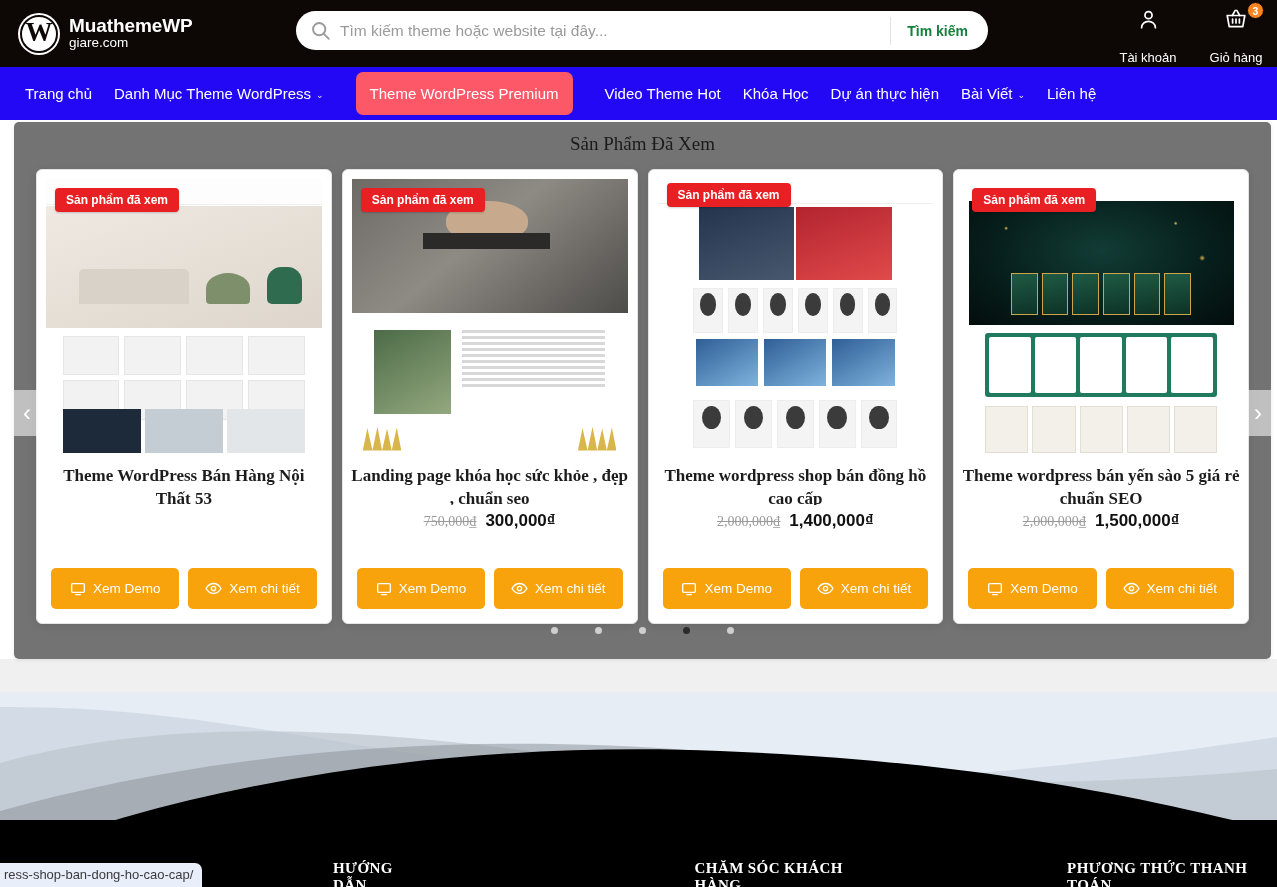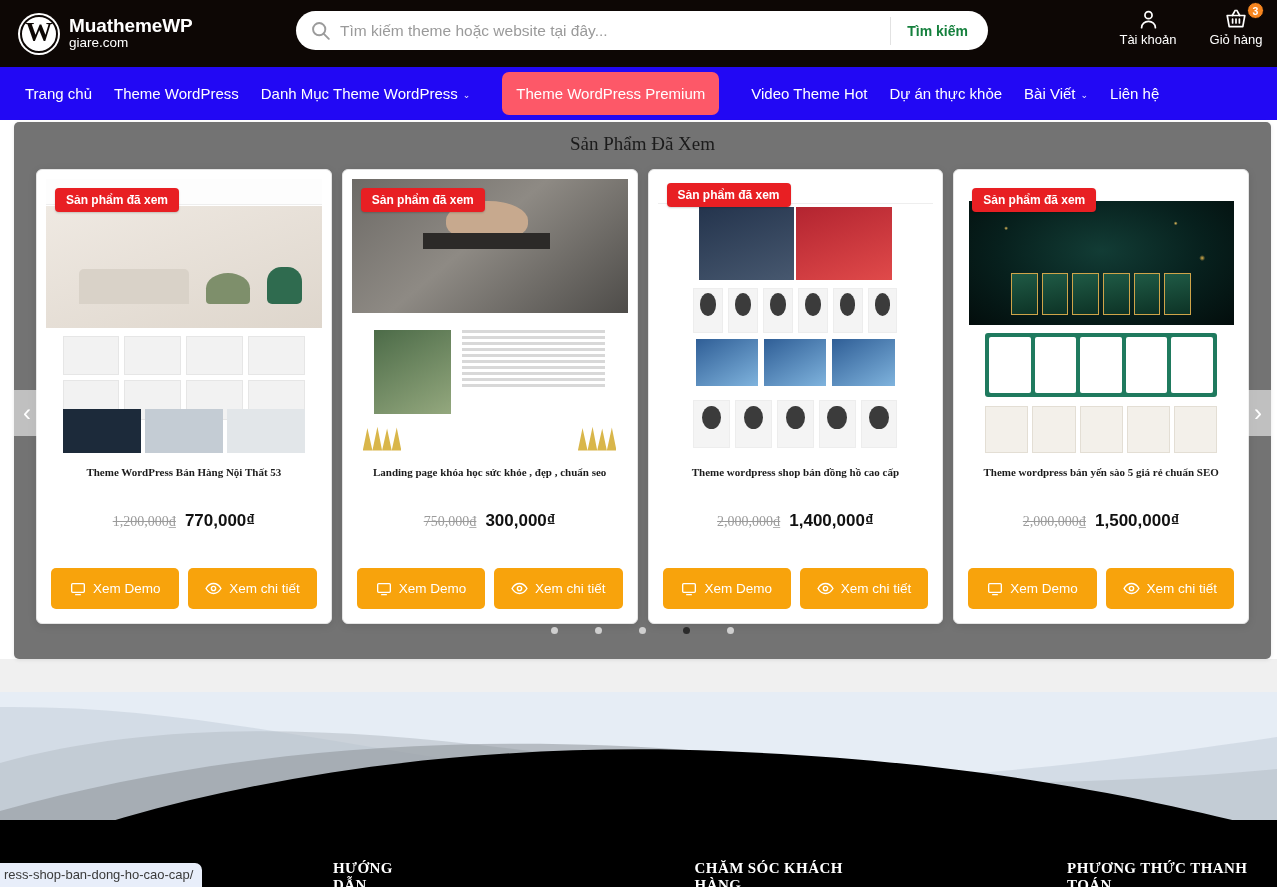--- a/index.html
+++ b/index.html
@@ -63,21 +63,21 @@
   .acct-group {
     position: absolute; right: 10px; top: 6px;
     display: flex; align-items: flex-start; gap: 26px;
   }
   .acct-item {
     display: flex; flex-direction: column; align-items: center;
     cursor: pointer; position: relative; width: 62px;
   }
   .acct-item .ic { height: 26px; display: flex; align-items: center; color:#fff; }
   .acct-item .lbl {
-    color: #ffffff; font-size: 13px; margin-top: 0; white-space: nowrap;
+    color: #ffffff; font-size: 13px; margin-top: 18px; white-space: nowrap;
   }
   .cart-badge {
     position: absolute; right: 3px; top: -4px;
     min-width: 17px; height: 17px; border-radius: 50%;
     background: #f6851f; color: #fff; font-size: 10.5px; font-weight: 700;
     display: flex; align-items: center; justify-content: center;
     border: 1.5px solid #0d0705;
   }
 
   
@@ -139,21 +139,21 @@
     background: #e81f23; color: #ffffff;
     font-size: 12px; font-weight: 700;
     padding: 5px 11px; border-radius: 4px;
     white-space: nowrap;
     box-shadow: 0 1px 2px rgba(0,0,0,.18);
   }
   .ribbon.offset { top: 4px; }
 
   .ptitle {
     font-family: "Liberation Serif", serif;
-    font-size: 11px; color: #1c1c1c; text-align: center;
+    font-size: 17px; color: #1c1c1c; text-align: center;
     line-height: 1.35; padding: 6px 8px 0 8px;
     height: 46px; overflow: hidden;
   }
   .prices {
     display: flex; align-items: baseline; justify-content: center;
     gap: 9px; margin-top: 6px;
   }
   .old {
     color: #9b9b9b; font-size: 14px; text-decoration: line-through;
     font-family: "Liberation Serif", serif;
@@ -332,34 +332,34 @@
       <span class="lbl">Giỏ hàng</span>
     </div>
   </div>
 </div>
 
 <nav class="navbar">
   <div class="nav-item">
     <span>Trang chủ</span>
   </div>
   <div class="nav-item">
-    <span>Theme WordPress</span>
-  </div>
-  <div class="nav-item">
     <span>Danh Mục Theme WordPress</span>
     <span class="caret">⌄</span>
   </div>
   <div class="nav-item premium">
     <span>Theme WordPress Premium</span>
   </div>
   <div class="nav-item">
     <span>Video Theme Hot</span>
   </div>
   <div class="nav-item">
-    <span>Dự án thực khỏe</span>
+    <span>Khóa Học</span>
+  </div>
+  <div class="nav-item">
+    <span>Dự án thực hiện</span>
   </div>
   <div class="nav-item">
     <span>Bài Viết</span>
     <span class="caret">⌄</span>
   </div>
   <div class="nav-item">
     <span>Liên hệ</span>
   </div>
 </nav>
 
@@ -410,24 +410,20 @@
             </div>
           <div class="m1-foot">
               <div></div>
               <div></div>
               <div></div>
             </div>
         </div>
         <span class="ribbon">Sản phẩm đã xem</span>
       </div>
       <h3 class="ptitle">Theme WordPress Bán Hàng Nội Thất 53</h3>
-      <div class="prices">
-        <span class="old">1,200,000₫</span>
-        <span class="new">770,000₫</span>
-      </div>
       <div class="btnrow">
         <button class="btn">
           <svg width="16" height="16" viewBox="0 0 24 24" fill="none" stroke="#fff" stroke-width="2">
             <rect x="2.5" y="4" width="19" height="13" rx="1.5"></rect>
               <path d="M8.5 20.5h7" stroke-linecap="round"></path>
           </svg>
           <span>Xem Demo</span>
         </button>
         <button class="btn">
           <svg width="17" height="17" viewBox="0 0 24 24" fill="none" stroke="#fff" stroke-width="2">

